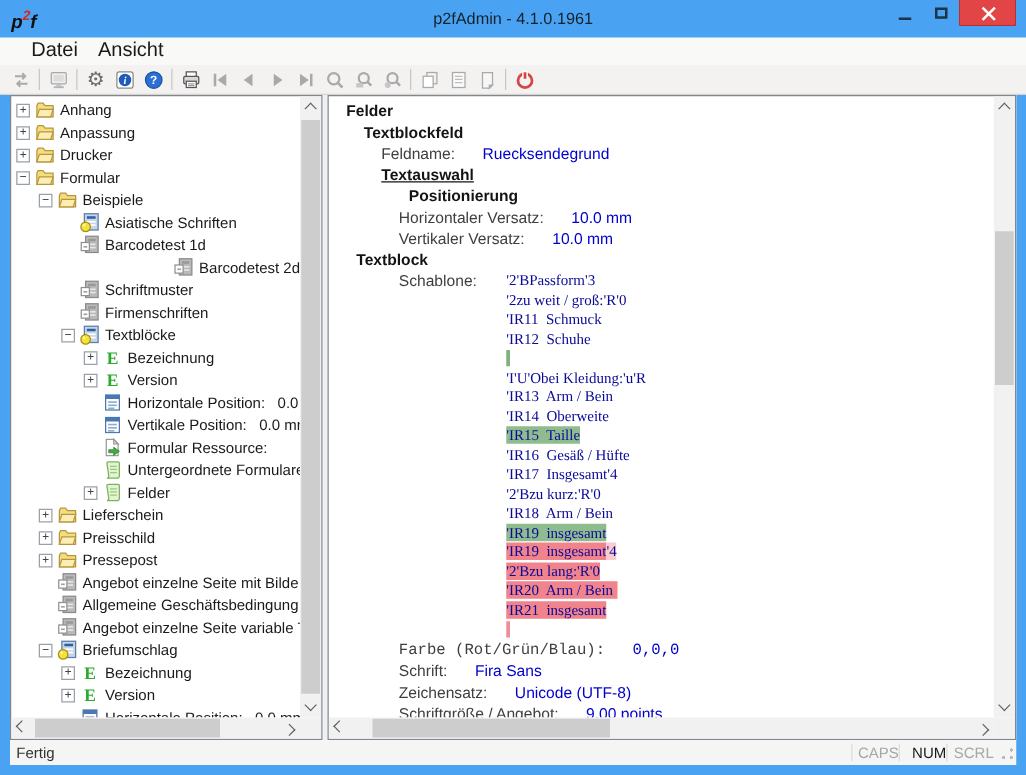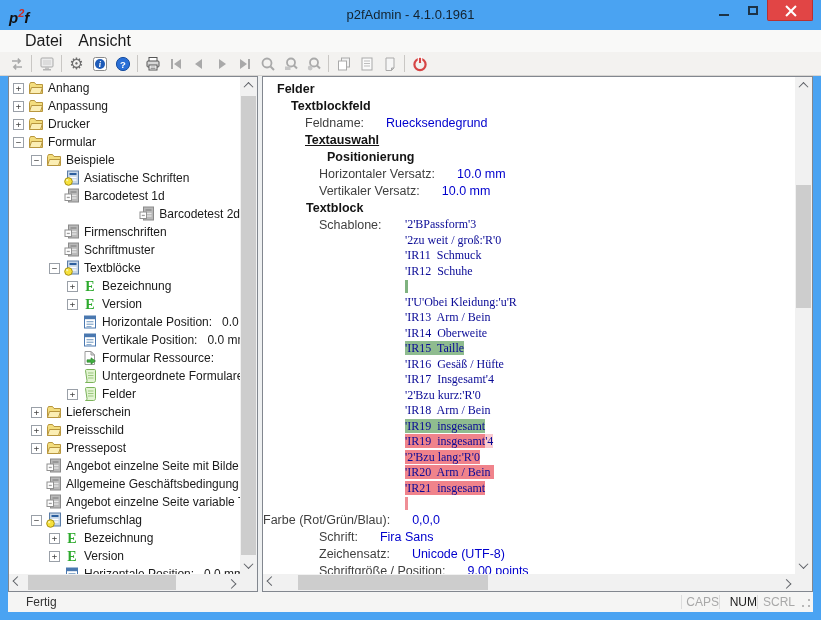--- a/index.html
+++ b/index.html
@@ -78,21 +78,21 @@
   .det-hthumb{left:35px;width:190px}
   .hscroll .sarrow.right{position:absolute;right:0;top:0}
   .chev{width:7px;height:7px;border-left:1.6px solid #5d6066;border-top:1.6px solid #5d6066}
   .chev.up{transform:rotate(45deg) translate(1px,1px)}
   .chev.down{transform:rotate(225deg) translate(1px,1px)}
   .chev.left{transform:rotate(-45deg) translate(1px,-1px)}
   .chev.right{transform:rotate(135deg) translate(1px,-1px)}
 
   
   .statusbar{position:absolute;left:8px;right:8px;bottom:8px;height:20px;background:#f5f5f4;display:flex;align-items:center;font-size:12px;color:#333}
-  .status-text{padding-left:18px;flex:1}
+  .status-text{padding-left:5px;flex:1}
   .ind{display:inline-block;width:38px;text-align:right;border-left:1px solid #dcdcdc;height:14px;line-height:14px;color:#a8a8a8}
   .ind.active{color:#1a1a1a}
   .grip{width:16px;height:16px;margin-left:2px;background:
     radial-gradient(circle at 12px 12px,#b8b8b8 1.2px,transparent 1.4px),
     radial-gradient(circle at 12px 6px,#b8b8b8 1.2px,transparent 1.4px),
     radial-gradient(circle at 6px 12px,#b8b8b8 1.2px,transparent 1.4px)}
 </style>
 </head>
 <body>
 
@@ -282,29 +282,29 @@
                 <rect x="1" y="6" width="6.5" height="6.5" fill="#fff" stroke="#909090"></rect>
                 <rect x="2.8" y="8.8" width="3" height="1.3" fill="#a0a0a0"></rect>
               </svg></span><span class="tlabel">Barcodetest 2d</span></div>
           <div class="tree-row" style="padding-left: 40px;"><span class="exp none"></span><span class="ticon"><svg viewBox="0 0 16 16">
                 <rect x="4.5" y="1" width="10" height="13" fill="#b9b9b9" stroke="#8a8a8a"></rect>
                 <rect x="6.5" y="3" width="6" height="2" fill="#989898"></rect>
                 <rect x="6.5" y="6.8" width="6" height="1.3" fill="#e6e6e6"></rect>
                 <rect x="6.5" y="9.4" width="6" height="1.3" fill="#e6e6e6"></rect>
                 <rect x="1" y="6" width="6.5" height="6.5" fill="#fff" stroke="#909090"></rect>
                 <rect x="2.8" y="8.8" width="3" height="1.3" fill="#a0a0a0"></rect>
+              </svg></span><span class="tlabel">Schriftmuster</span></div>
+          <div class="tree-row" style="padding-left: 40px;"><span class="exp none"></span><span class="ticon"><svg viewBox="0 0 16 16">
+                <rect x="4.5" y="1" width="10" height="13" fill="#b9b9b9" stroke="#8a8a8a"></rect>
+                <rect x="6.5" y="3" width="6" height="2" fill="#989898"></rect>
+                <rect x="6.5" y="6.8" width="6" height="1.3" fill="#e6e6e6"></rect>
+                <rect x="6.5" y="9.4" width="6" height="1.3" fill="#e6e6e6"></rect>
+                <rect x="1" y="6" width="6.5" height="6.5" fill="#fff" stroke="#909090"></rect>
+                <rect x="2.8" y="8.8" width="3" height="1.3" fill="#a0a0a0"></rect>
               </svg></span><span class="tlabel">Firmenschriften</span></div>
-          <div class="tree-row" style="padding-left: 40px;"><span class="exp none"></span><span class="ticon"><svg viewBox="0 0 16 16">
-                <rect x="4.5" y="1" width="10" height="13" fill="#b9b9b9" stroke="#8a8a8a"></rect>
-                <rect x="6.5" y="3" width="6" height="2" fill="#989898"></rect>
-                <rect x="6.5" y="6.8" width="6" height="1.3" fill="#e6e6e6"></rect>
-                <rect x="6.5" y="9.4" width="6" height="1.3" fill="#e6e6e6"></rect>
-                <rect x="1" y="6" width="6.5" height="6.5" fill="#fff" stroke="#909090"></rect>
-                <rect x="2.8" y="8.8" width="3" height="1.3" fill="#a0a0a0"></rect>
-              </svg></span><span class="tlabel">Schriftmuster</span></div>
           <div class="tree-row" style="padding-left: 40px;"><span class="exp">−</span><span class="ticon"><svg viewBox="0 0 16 16">
                 <rect x="3.5" y="1" width="11" height="13" fill="#c6d6e8" stroke="#5a7ca6"></rect>
                 <rect x="5.5" y="3" width="7" height="2" fill="#2c5f9e"></rect>
                 <rect x="5.5" y="6.8" width="7" height="1.3" fill="#fff"></rect>
                 <rect x="5.5" y="9.4" width="7" height="1.3" fill="#fff"></rect>
                 <circle cx="4.5" cy="11.5" r="3.8" fill="#f6e13c" stroke="#a89010"></circle>
                 <circle cx="3.2" cy="10.2" r="1.1" fill="#fdf6b0"></circle>
               </svg></span><span class="tlabel">Textblöcke</span></div>
           <div class="tree-row" style="padding-left: 58px;"><span class="exp">+</span><span class="ticon"><svg viewBox="0 0 16 16">
                 <text x="8" y="13" text-anchor="middle" font-size="14" font-weight="bold" fill="#2daa2d" font-family="Liberation Serif,serif">E</text>
@@ -424,29 +424,29 @@
 
     <div class="panel content-panel">
       <div class="details" id="details">
           <div class="d-row d-head" style="padding-left: 14px;">Felder</div>
           <div class="d-row d-head" style="padding-left: 28px;">Textblockfeld</div>
           <div class="d-row" style="padding-left: 42px;"><span class="d-label">Feldname:</span><span class="d-value">Ruecksendegrund</span></div>
           <div class="d-row d-head" style="padding-left: 42px; text-decoration: underline;">Textauswahl</div>
           <div class="d-row d-head" style="padding-left: 64px;">Positionierung</div>
           <div class="d-row" style="padding-left: 56px;"><span class="d-label">Horizontaler Versatz:</span><span class="d-value">10.0 mm</span></div>
           <div class="d-row" style="padding-left: 56px;"><span class="d-label">Vertikaler Versatz:</span><span class="d-value">10.0 mm</span></div>
-          <div class="d-row d-head" style="padding-left: 22px; margin-left: 21px;">Textblock</div>
+          <div class="d-row d-head" style="padding-left: 22px;">Textblock</div>
           <div class="schab-row" style="padding-left: 56px;">
             <span class="schab-label">Schablone:</span>
             <div class="mono-block"><div class="m-line"><span>'2'BPassform'3</span></div><div class="m-line"><span>'2zu weit / groß:'R'0</span></div><div class="m-line"><span>'IR11  Schmuck</span></div><div class="m-line"><span>'IR12  Schuhe</span></div><div class="m-line"><span class="cur green"></span></div><div class="m-line"><span>'I'U'Obei Kleidung:'u'R</span></div><div class="m-line"><span>'IR13  Arm / Bein</span></div><div class="m-line"><span>'IR14  Oberweite</span></div><div class="m-line"><span class="hl-green">'IR15  Taille</span></div><div class="m-line"><span>'IR16  Gesäß / Hüfte</span></div><div class="m-line"><span>'IR17  Insgesamt'4</span></div><div class="m-line"><span>'2'Bzu kurz:'R'0</span></div><div class="m-line"><span>'IR18  Arm / Bein</span></div><div class="m-line"><span class="hl-green">'IR19  insgesamt</span></div><div class="m-line"><span class="hl-pink">'IR19  insgesamt</span><span class="hl-pinklight">'4</span></div><div class="m-line"><span class="hl-pink">'2'Bzu lang:'R'0</span></div><div class="m-line"><span class="hl-pink">'IR20  Arm / Bein </span></div><div class="m-line"><span class="hl-pink">'IR21  insgesamt</span></div><div class="m-line"><span class="cur pink"></span></div></div>
           </div>
-          <div class="d-row" style=""><span class="d-label">Farbe (Rot/Grün/Blau):</span><span class="d-value">0,0,0</span></div>
+          <div class="d-row" style="padding-left: 56px; font-family: Liberation Mono, monospace;"><span class="d-label">Farbe (Rot/Grün/Blau):</span><span class="d-value">0,0,0</span></div>
           <div class="d-row" style="padding-left: 56px;"><span class="d-label">Schrift:</span><span class="d-value">Fira Sans</span></div>
           <div class="d-row" style="padding-left: 56px;"><span class="d-label">Zeichensatz:</span><span class="d-value">Unicode (UTF-8)</span></div>
-          <div class="d-row" style="padding-left: 56px;"><span class="d-label">Schriftgröße / Position:</span><span class="d-value">9.00 points</span></div>
+          <div class="d-row" style="padding-left: 56px;"><span class="d-label">Schriftgröße / Angebot:</span><span class="d-value">9.00 points</span></div>
         </div>
       <div class="vscroll">
         <div class="sarrow">
             <i class="chev up"></i>
           </div>
         <div class="thumb vthumb det-vthumb"></div>
         <div class="sarrow down">
             <i class="chev down"></i>
           </div>
       </div>

